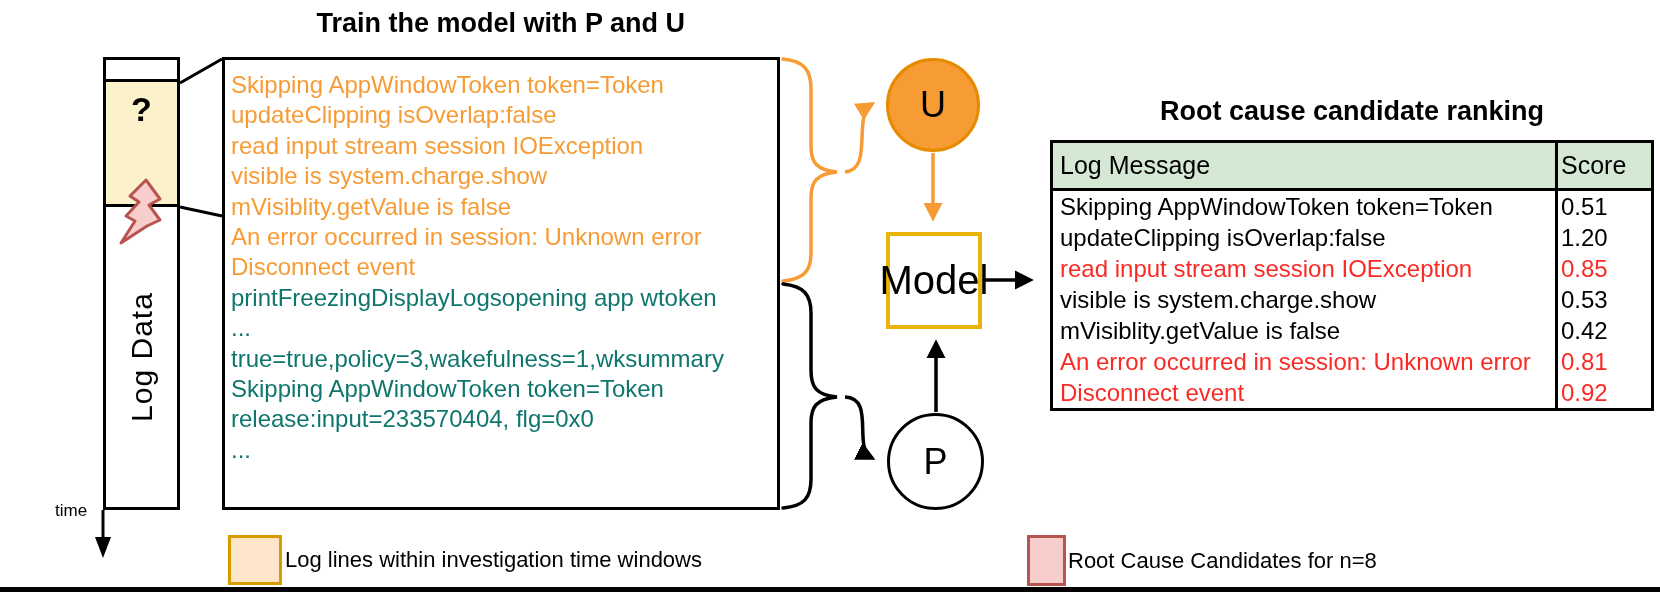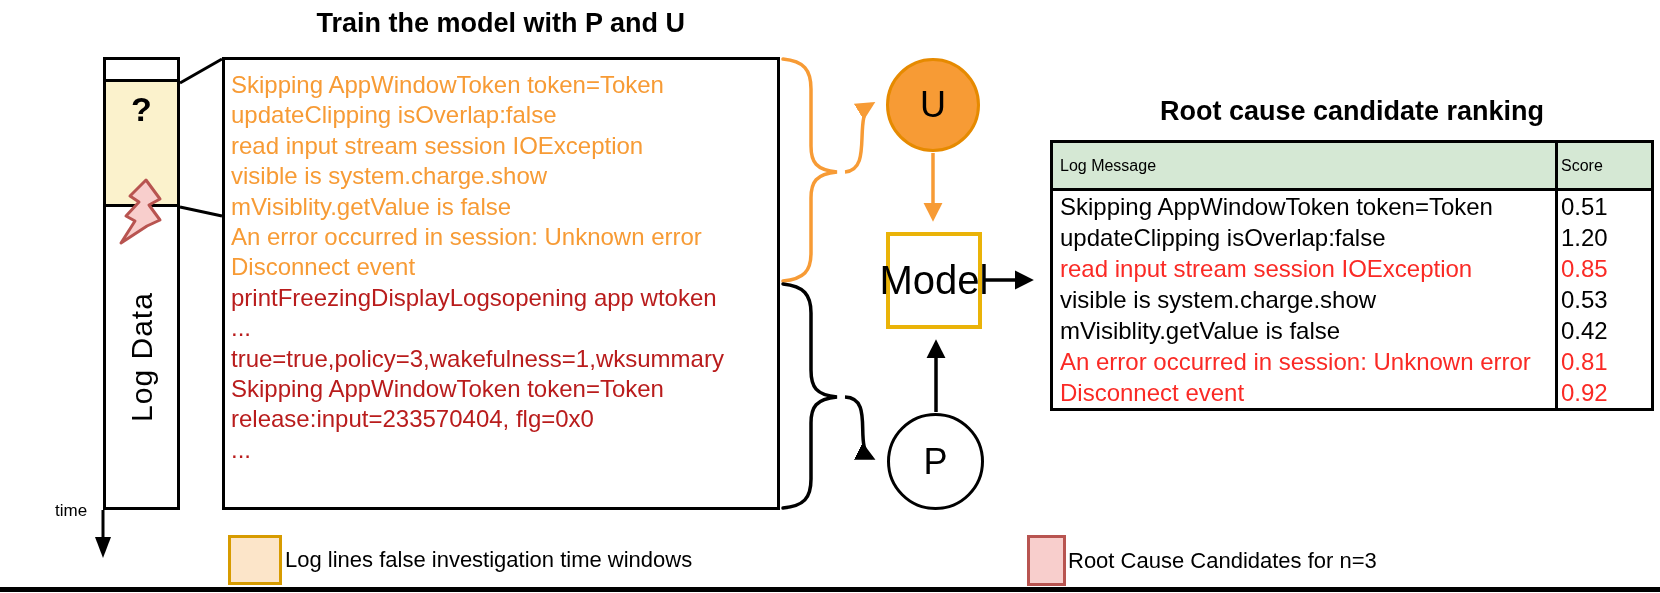--- a/index.html
+++ b/index.html
@@ -25,33 +25,33 @@
               display:flex;justify-content:center;align-items:flex-start;padding-top:8px;
               font-weight:bold;font-size:34px}
   .seg-rest{flex:1;display:flex;align-items:center;justify-content:center}
   .logdata{transform:rotate(-90deg);font-size:30px;white-space:nowrap;letter-spacing:1px}
   .time-label{left:55px;top:501px;font-size:17px}
 
   
   .logbox{left:222px;top:57px;width:558px;height:453px;border:3px solid #000;background:#fff;
           padding:10px 4px 0 6px;font-size:24px;line-height:30.4px;white-space:nowrap;overflow:hidden}
   .log-line[data-color="orange"]{color:var(--orange)}
-  .log-line[data-color="black"]{color:#b91c1c}
+  .log-line[data-color="black"]{color:#0f766e}
 
   
   .node{display:flex;align-items:center;justify-content:center;background:#fff}
   .circle-u{left:886px;top:58px;width:94px;height:94px;border-radius:50%;
             border:3px solid var(--orange_dark);background:var(--orange);font-size:36px}
   .circle-p{left:887px;top:413px;width:97px;height:97px;border-radius:50%;border:3px solid #000;font-size:36px}
   .model-box{left:886px;top:232px;width:96px;height:97px;border:4px solid #eab308;font-size:40px}
 
   
   .rank-table{left:1050px;top:140px;width:604px;height:271px;border:3px solid #000;background:#fff;
               display:flex;flex-direction:column}
-  .rank-header{display:flex;background:var(--green_header);border-bottom:3px solid #000;height:48px;font-size:16px}
+  .rank-header{display:flex;background:var(--green_header);border-bottom:3px solid #000;height:48px;font-size:25px}
   .rank-body{flex:1;display:flex;flex-direction:column;font-size:24px}
   .trow{flex:1;display:flex}
   .cell-msg{width:505px;padding-left:7px;display:flex;align-items:center;border-right:3px solid #000;
             white-space:nowrap;overflow:hidden}
   .cell-score{flex:1;padding-left:3px;display:flex;align-items:center}
   .trow[data-color="red"]{color:var(--red_text)}
   .trow[data-color="black"]{color:#000}
 
   
   .legend{display:flex;align-items:center}
@@ -139,25 +139,25 @@
       </div>
       <div class="trow" data-color="red">
         <div class="cell-msg">Disconnect event</div>
         <div class="cell-score">0.92</div>
       </div>
     </div>
   </div>
 
   <div class="abs legend legend-investigation">
     <div class="swatch swatch-investigation"></div>
-    <div class="legend-label">Log lines false investigation time windows</div>
+    <div class="legend-label">Log lines within investigation time windows</div>
   </div>
   <div class="abs legend legend-rootcause">
     <div class="swatch swatch-rootcause"></div>
-    <div class="legend-label">Root Cause Candidates for n=3</div>
+    <div class="legend-label">Root Cause Candidates for n=8</div>
   </div>
 
   <div class="abs bottom-rule"></div>
 
   <svg class="overlay" width="1660" height="593" viewBox="0 0 1660 593">
     <defs>
       <marker id="ah-black" viewBox="0 0 10 10" refX="8" refY="5" markerWidth="5.5" markerHeight="5.5" orient="auto-start-reverse" markerUnits="strokeWidth">
         <path d="M0,0 L10,5 L0,10 z" fill="#000"></path>
       </marker>
       <marker id="ah-orange" viewBox="0 0 10 10" refX="8" refY="5" markerWidth="5.5" markerHeight="5.5" orient="auto-start-reverse" markerUnits="strokeWidth">

